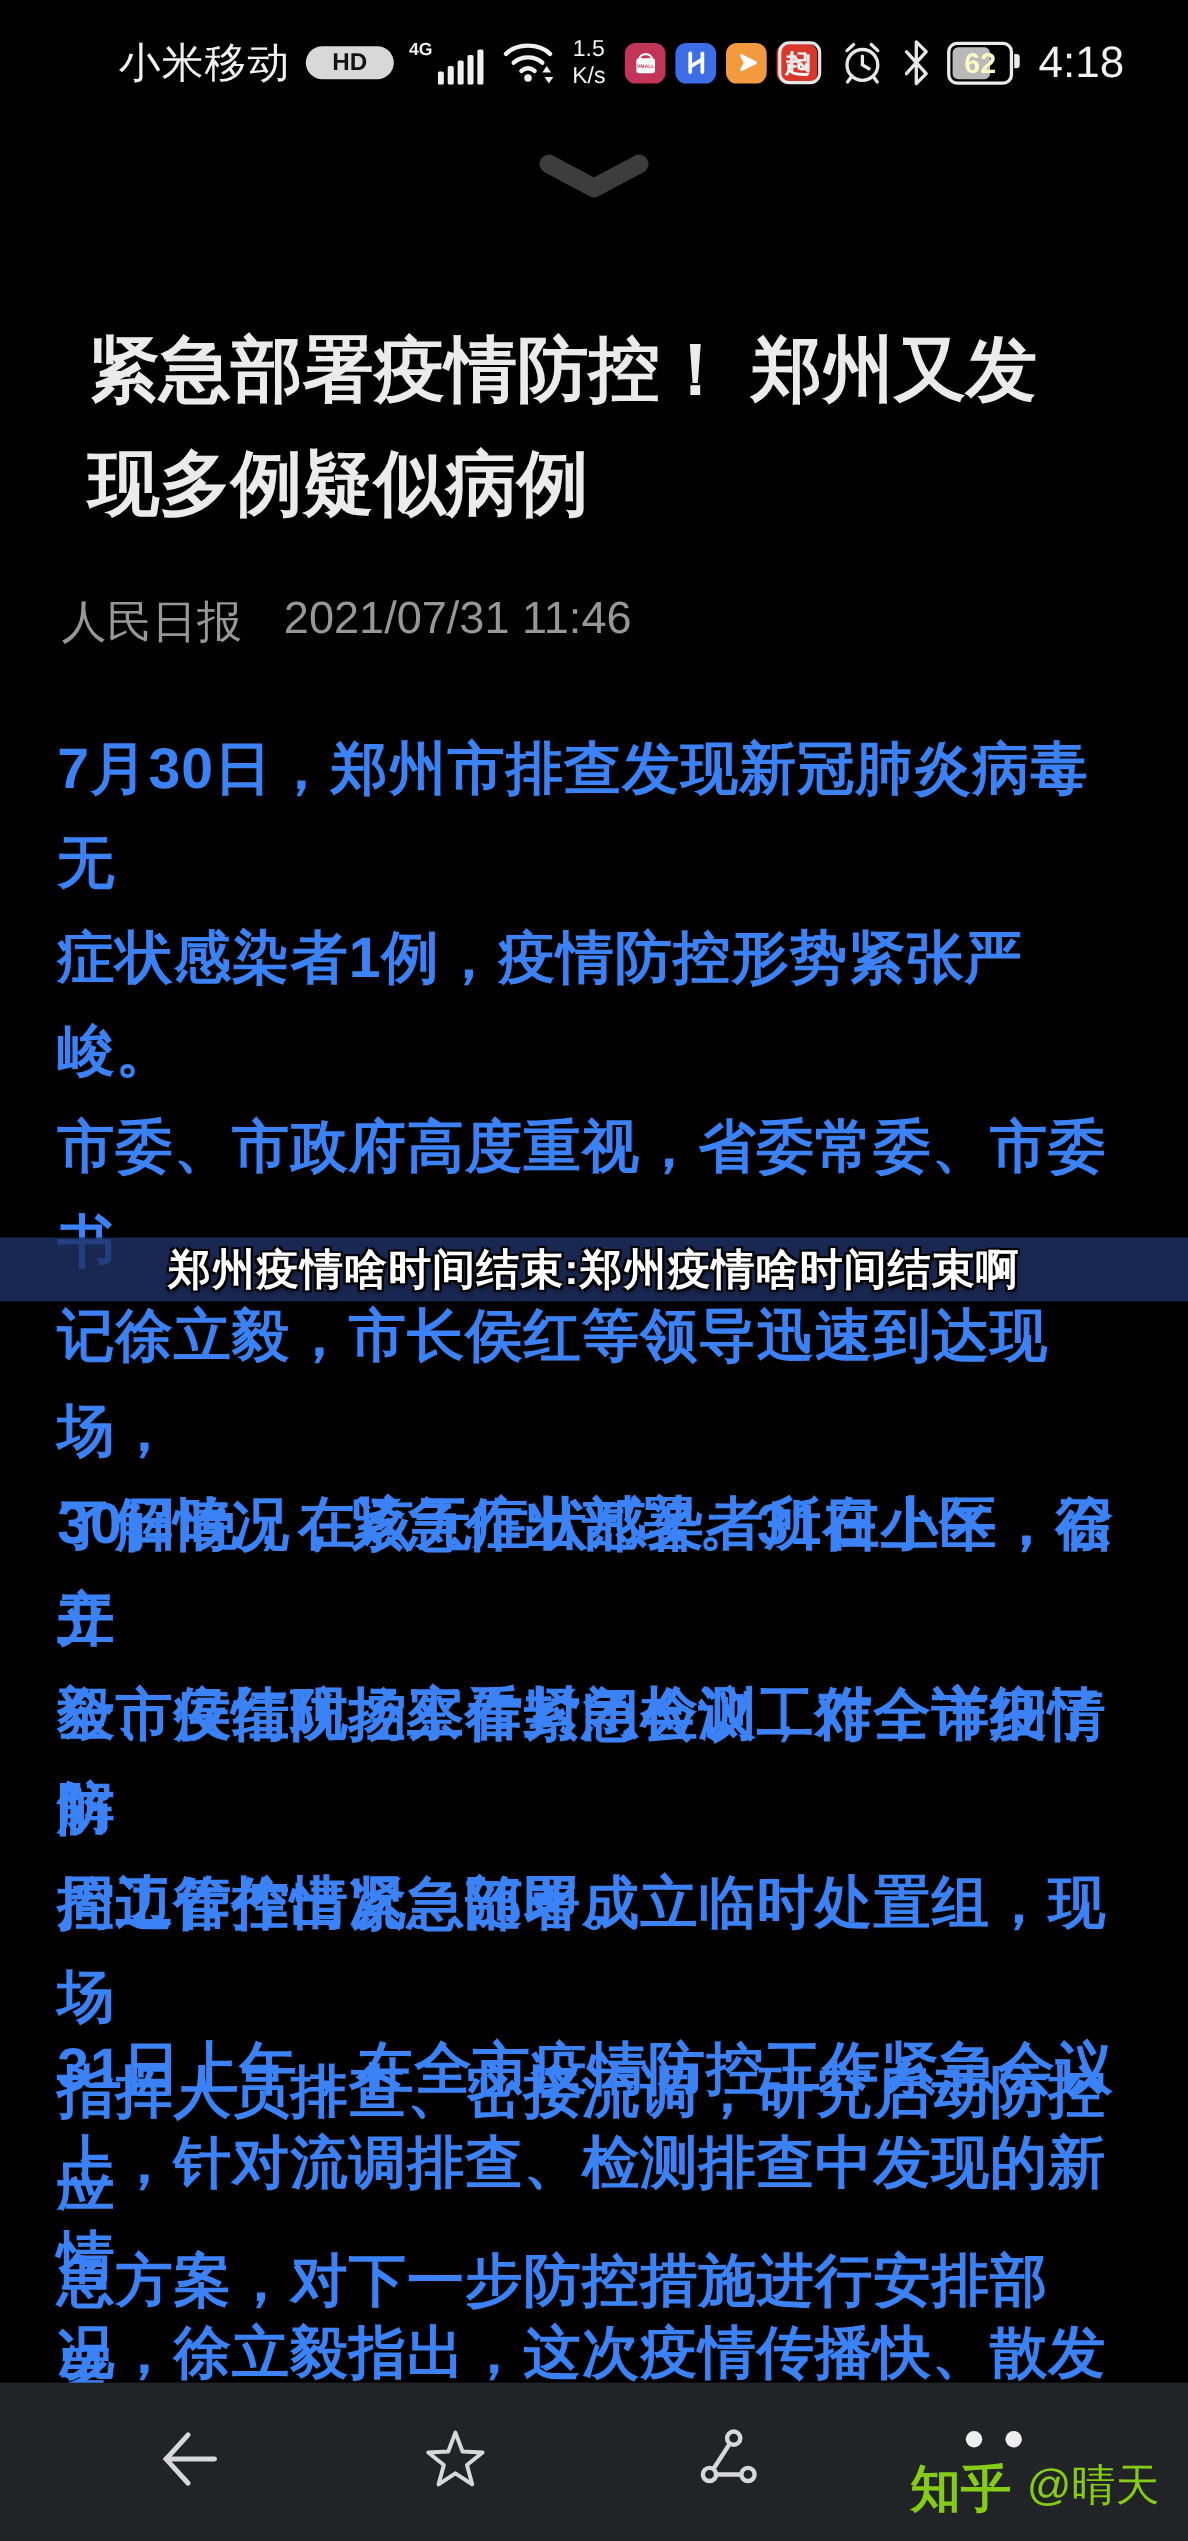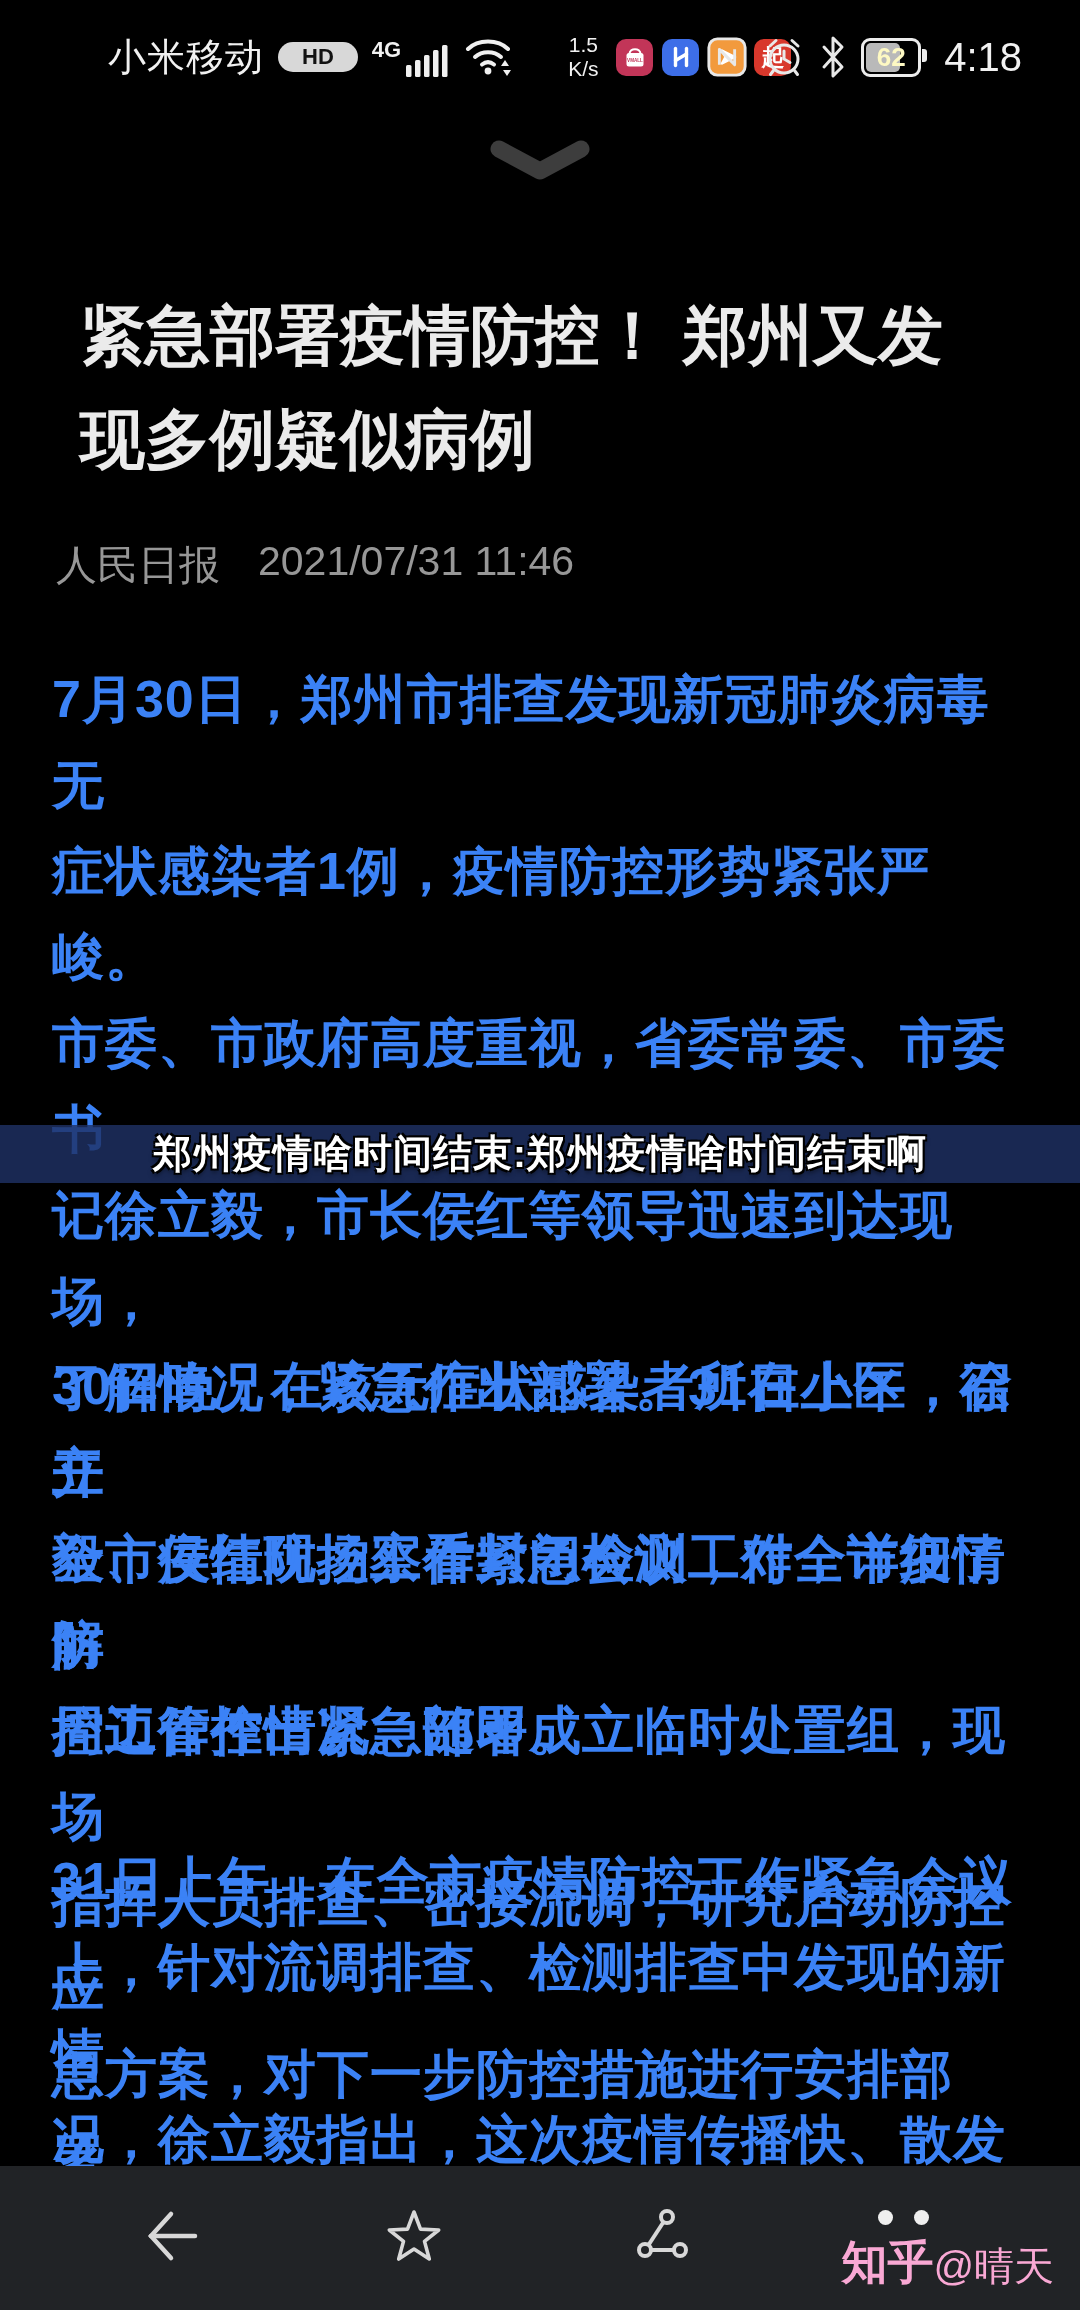--- a/index.html
+++ b/index.html
@@ -8,23 +8,23 @@
     overflow:hidden; font-family:"Liberation Sans", sans-serif;
   }
 
   
   .statusbar { position:absolute; top:20px; left:0; right:0; height:74px; color:#f1f1f1; }
   .sb-left { position:absolute; left:108px; top:0; height:74px; display:flex; align-items:center; gap:14px; }
   .carrier { font-size:38px; font-weight:500; letter-spacing:1px; }
   .hd-badge { background:#d8d8d8; color:#121212; font-size:22px; font-weight:700;
               border-radius:15px; padding:4px 24px; line-height:1; }
   .net { display:flex; align-items:flex-end; gap:5px; height:40px; }
-  .net .g4 { font-size:22px; font-weight:700; align-self:flex-start; }
+  .net .g4 { font-size:16px; font-weight:700; align-self:flex-start; }
   .speed { display:flex; flex-direction:column; font-size:21px; line-height:24px;
-           text-align:center; font-weight:500;margin-left:40px; }
+           text-align:center; font-weight:500; }
   .appicons { display:flex; gap:9px; margin-left:4px; }
   .appicon { width:37px; height:37px; border-radius:10px; position:relative; overflow:hidden;
              display:flex; align-items:center; justify-content:center; }
   .ic-vmall { background:#c23558; }
   .ic-health { background:#3d6ee8; }
   .ic-play { background:#f29a3d; }
   .ic-qd { background:#d8382c; color:#fff; font-size:23px; font-weight:700; }
 
   .sb-right { position:absolute; right:58px; top:0; height:74px; display:flex; align-items:center; gap:15px; }
   .battery { position:relative; width:54px; height:33px; border:3px solid #ececec;
@@ -62,21 +62,21 @@
   
   .navbar { position:absolute; left:0; right:0; top:2166px; height:144px;
             background:#212326; z-index:10; }
   .nav-icon { position:absolute; top:50%; transform:translate(-50%,-50%); cursor:pointer; }
   .nav-back { left:170px; }
   .nav-star { left:414px; }
   .nav-share { left:662px; }
   .dots { position:absolute; left:878px; top:44px; display:flex; gap:21px; cursor:pointer; }
   .dot { width:15px; height:15px; border-radius:50%; background:#efefef; }
   .watermark { position:absolute; right:26px; bottom:16px; display:flex;
-               align-items:flex-end; gap:0; color:#f9a8d4; }
+               align-items:flex-start; gap:14px; color:#84cc16; }
   .wm-brand { font-size:46px; font-weight:700; }
   .wm-user { font-size:40px; font-weight:400; }
 </style>
 </head>
 <body>
 
 <div class="phone">
 
   <div class="statusbar">
     <div class="sb-left">

